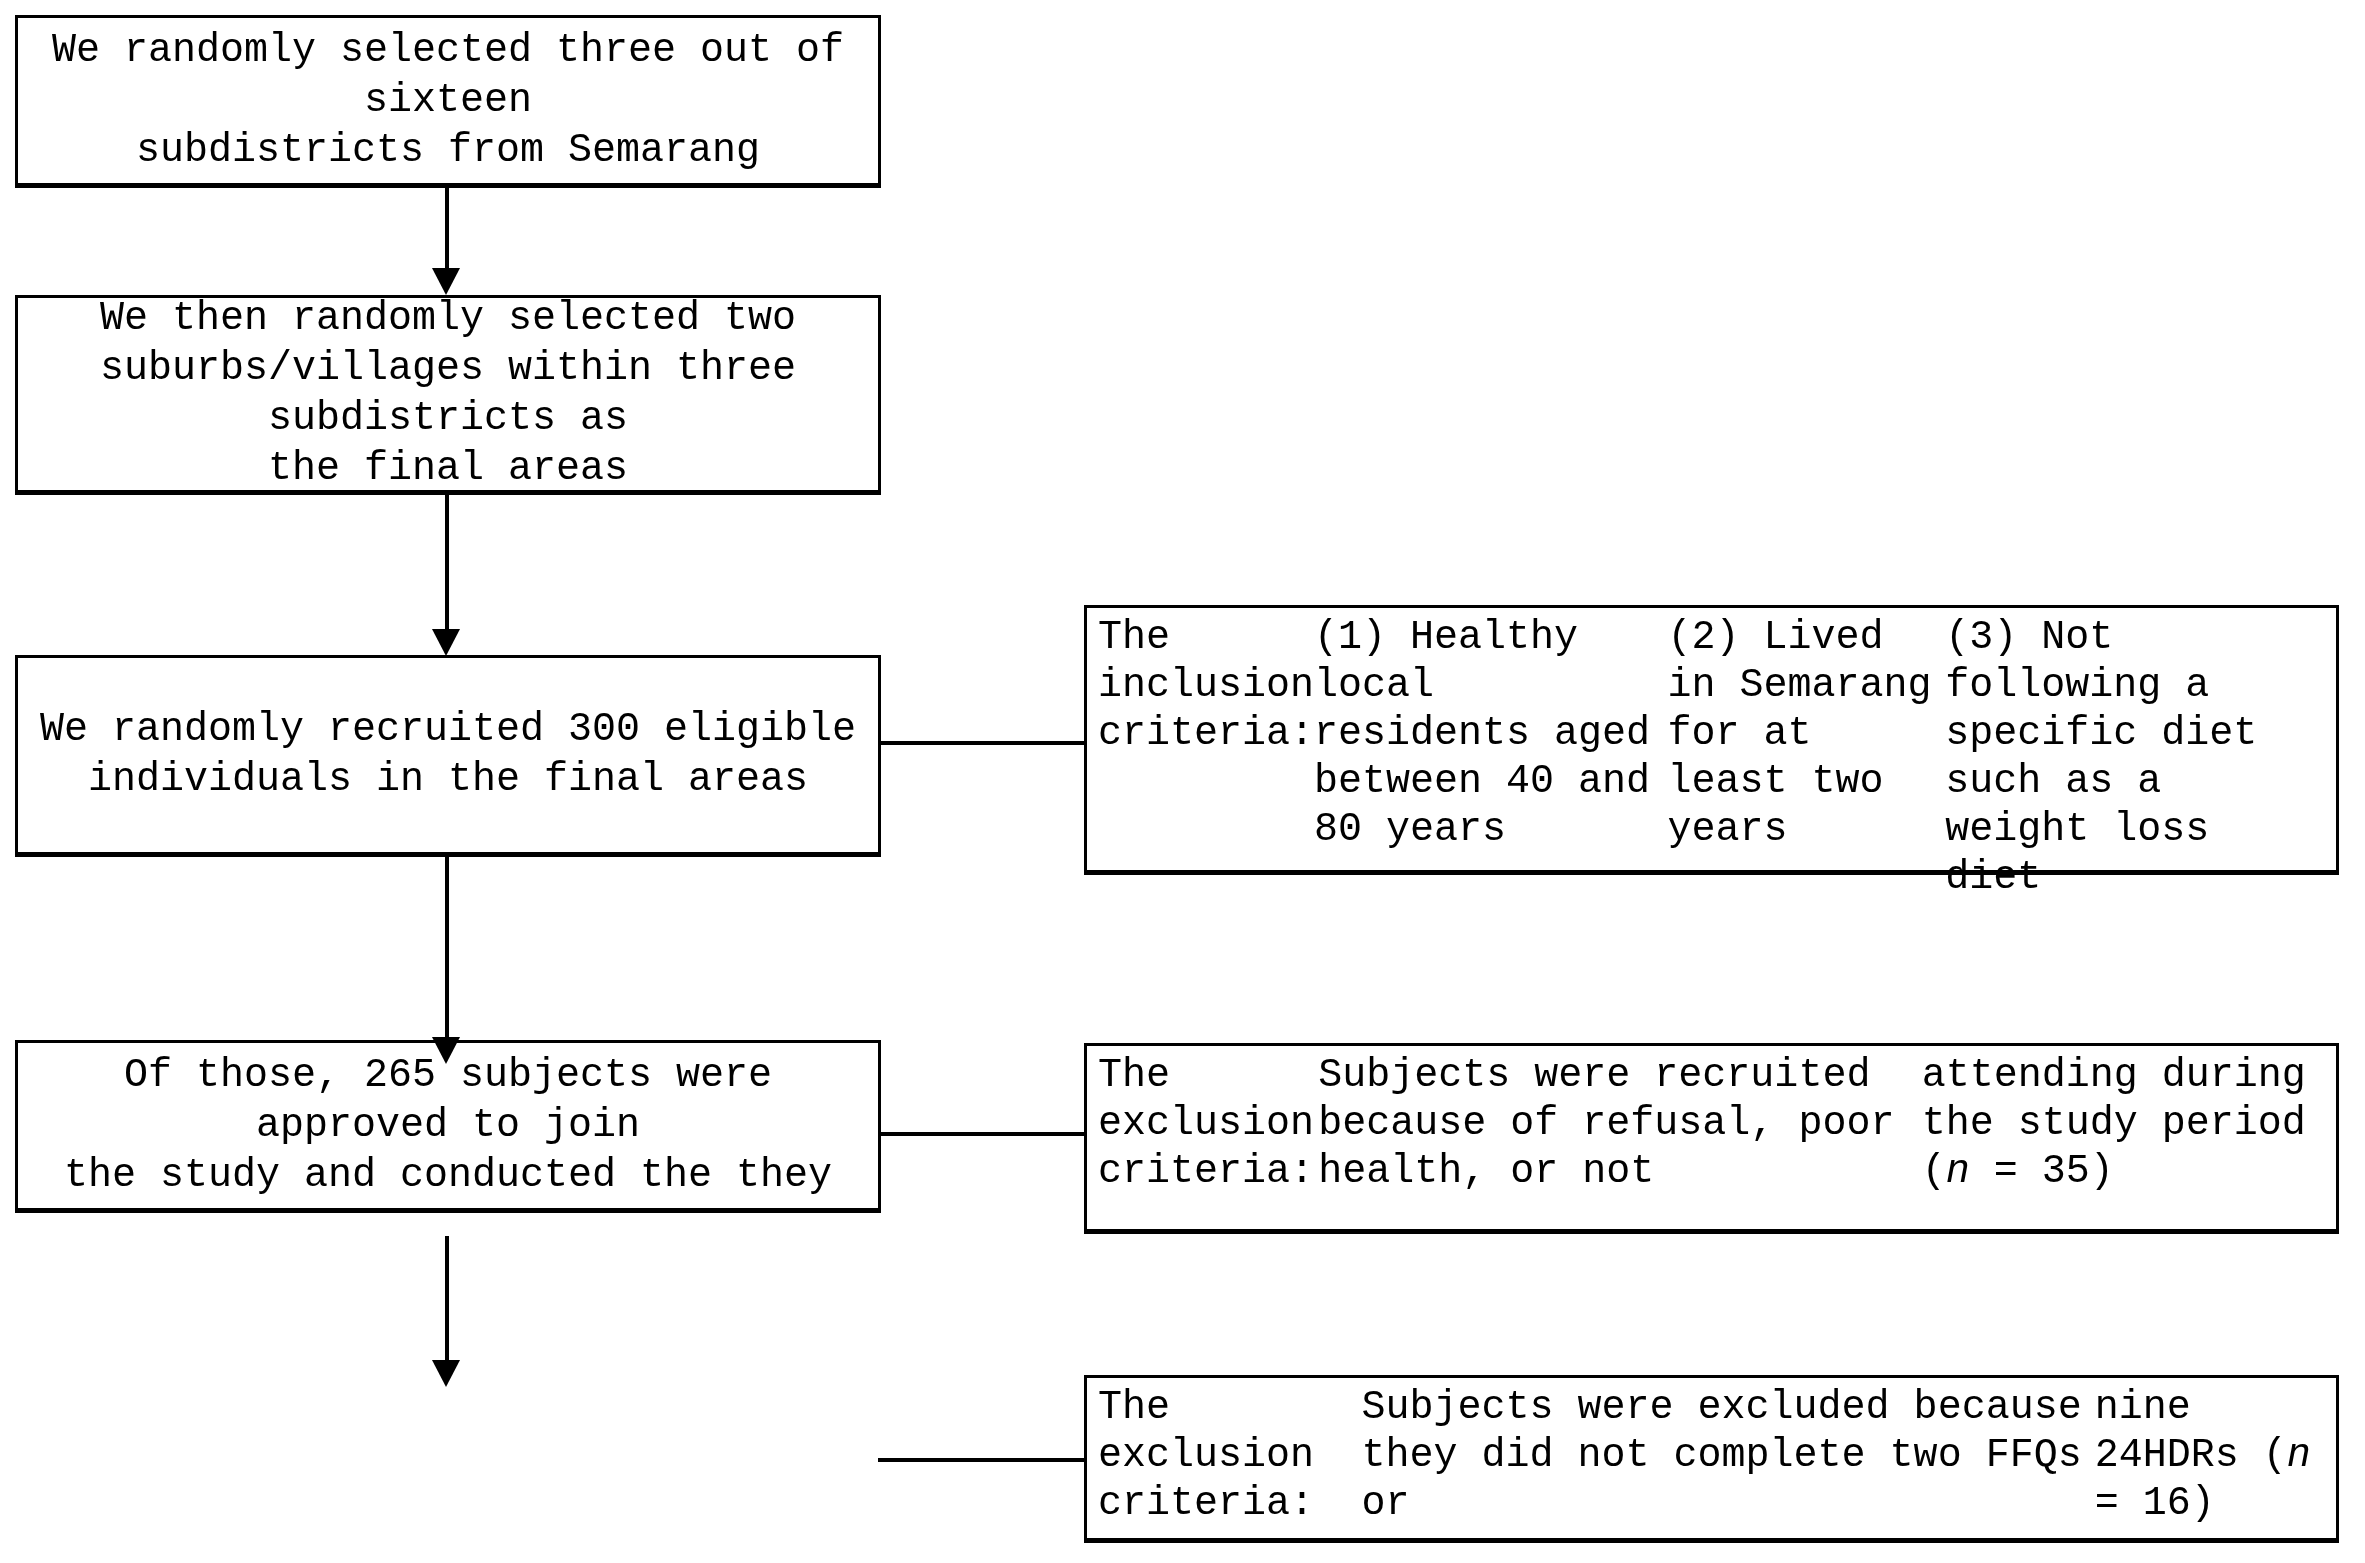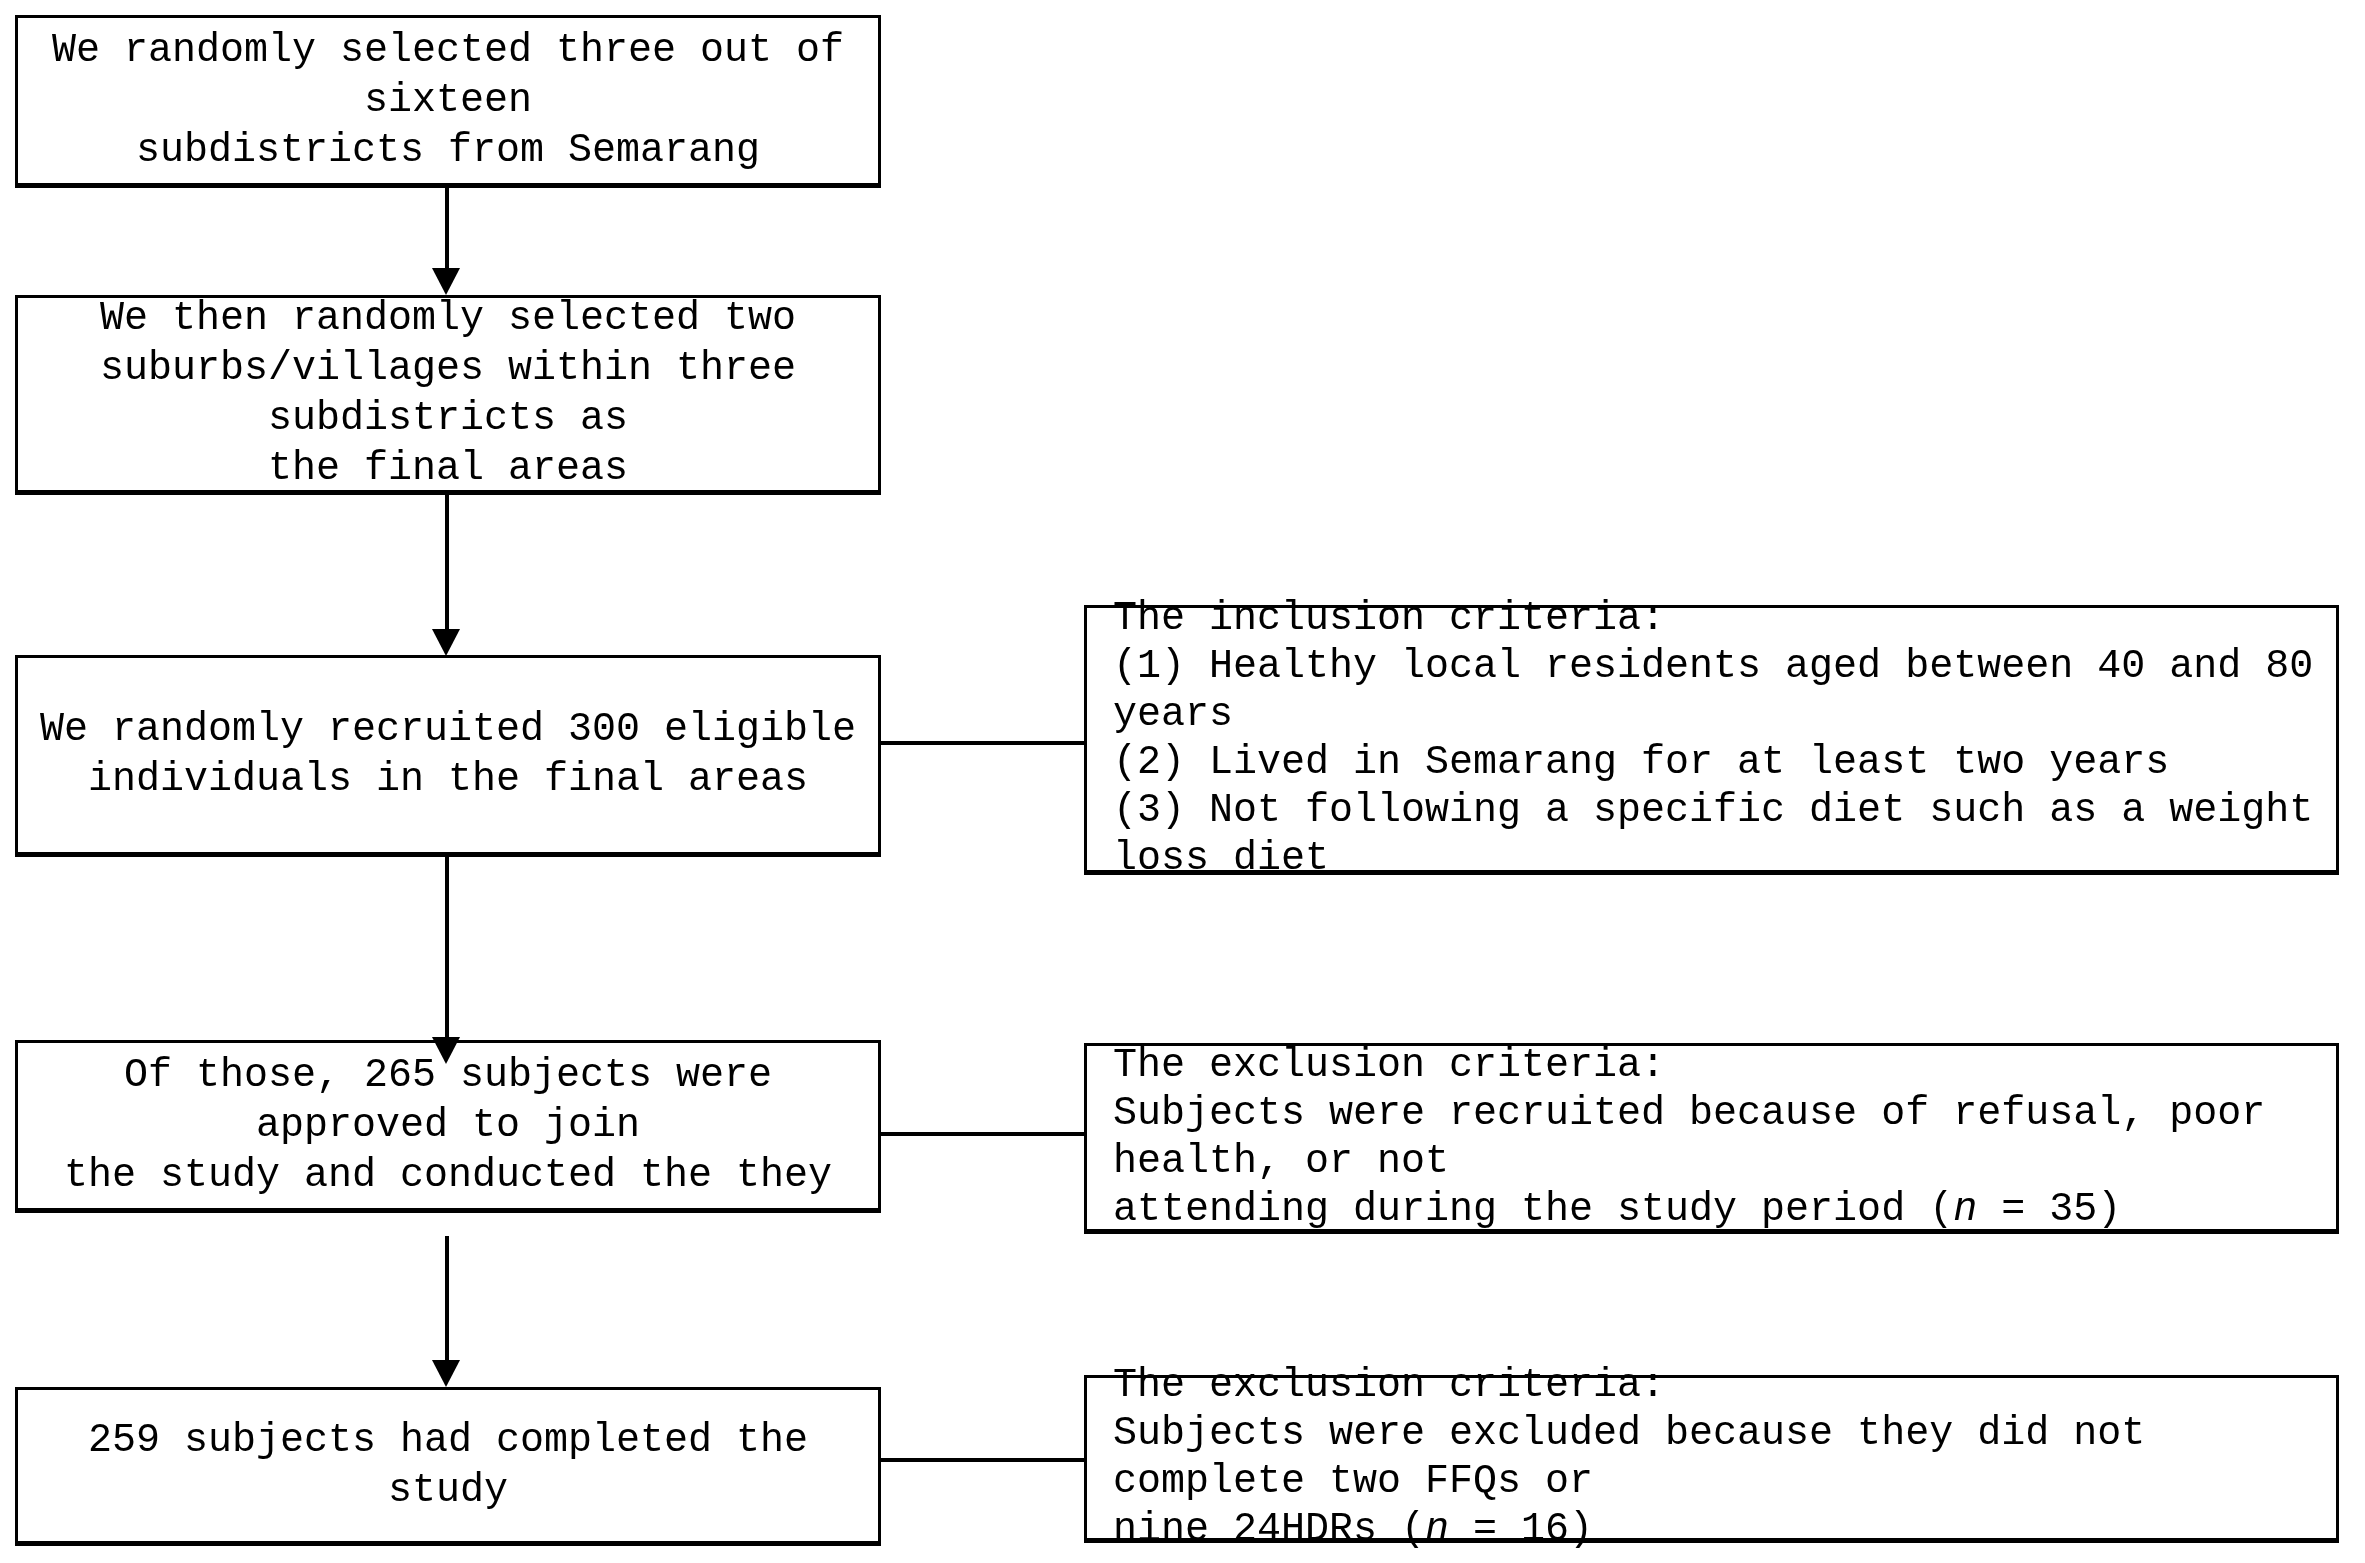--- a/index.html
+++ b/index.html
@@ -30,26 +30,26 @@
     justify-content: center;
     align-items: center;
     text-align: center;
     font-size: 40px;
     line-height: 50px;
   }
   .side-box {
     left: 1084px;
     width: 1255px;
     display: flex;
-    flex-direction: column;
+    flex-direction: row;
     justify-content: center;
     text-align: left;
     font-size: 40px;
     line-height: 48px;
-    padding: 6px 12px 6px 26px;
+    padding: 6px 12px 6px 11px;
   }
   .vline {
     position: absolute;
     width: 3.6px;
     background: #000000;
   }
   .arrow-head {
     position: absolute;
     width: 0;
     height: 0;
@@ -85,23 +85,20 @@
   <div class="box flow-box" style="top:655px; height:202px;">
     <div>We randomly recruited 300 eligible</div>
     <div>individuals in the final areas</div>
   </div>
 
   <div class="box flow-box" style="top:1040px; height:173px;">
     <div>Of those, 265 subjects were approved to join</div>
     <div>the study and conducted the they</div>
   </div>
 
-  <div class="box flow-box" style="top:1387px; height:159px;">
-    <div>259 subjects had completed the study</div>
-  </div>
 
   <div class="box side-box" style="top:605px; height:270px;">
     <div>The inclusion criteria:</div>
     <div>(1) Healthy local residents aged between 40 and 80 years</div>
     <div>(2) Lived in Semarang for at least two years</div>
     <div>(3) Not following a specific diet such as a weight loss diet</div>
   </div>
 
   <div class="box side-box" style="top:1043px; height:191px;">
     <div>The exclusion criteria:</div>

